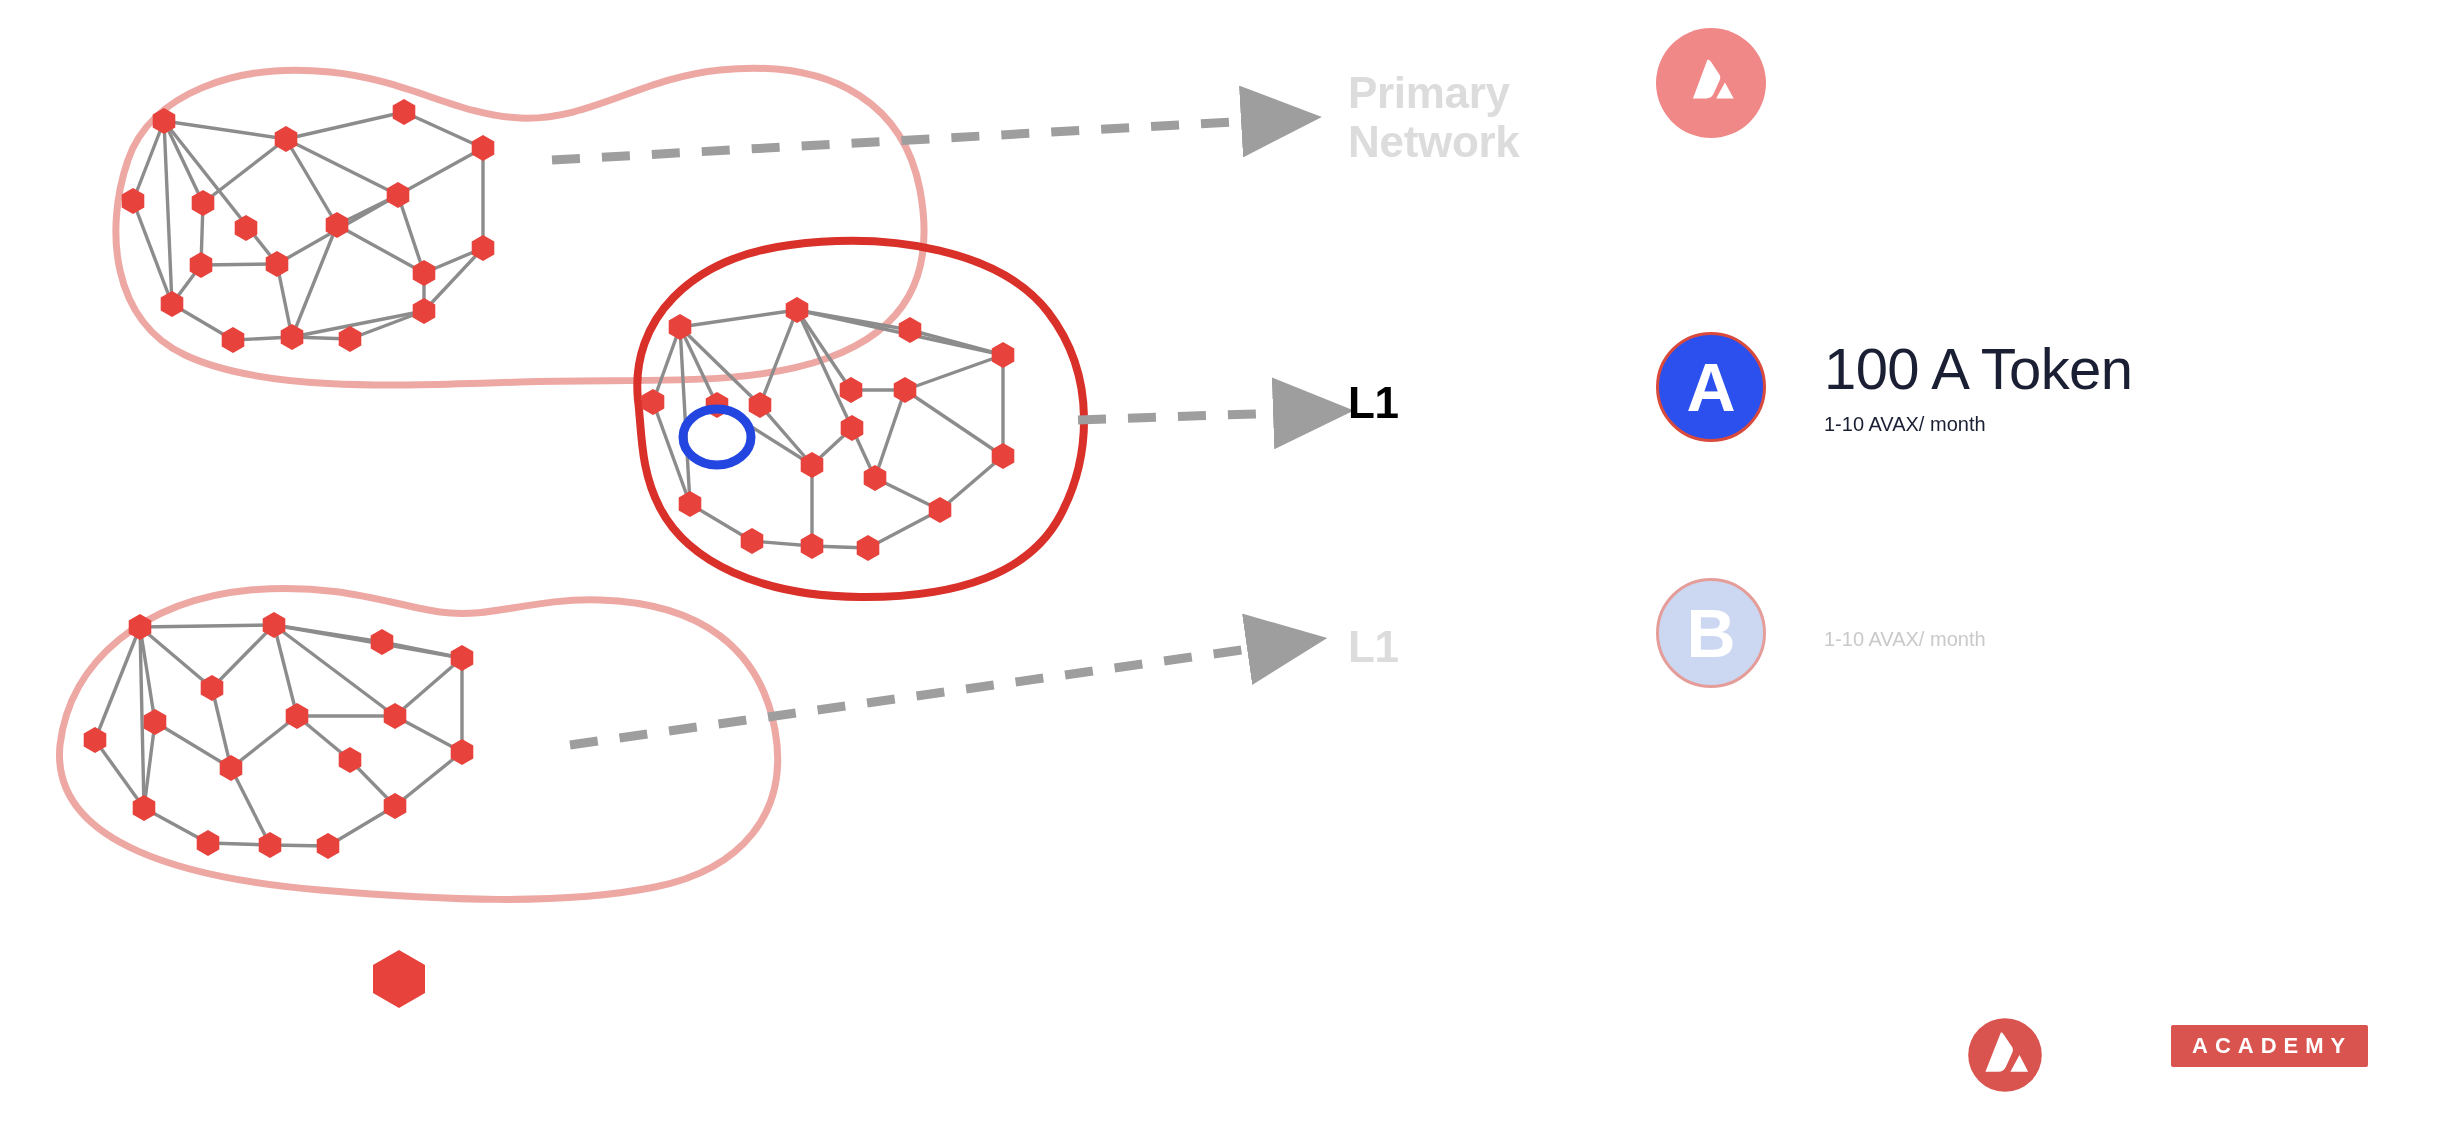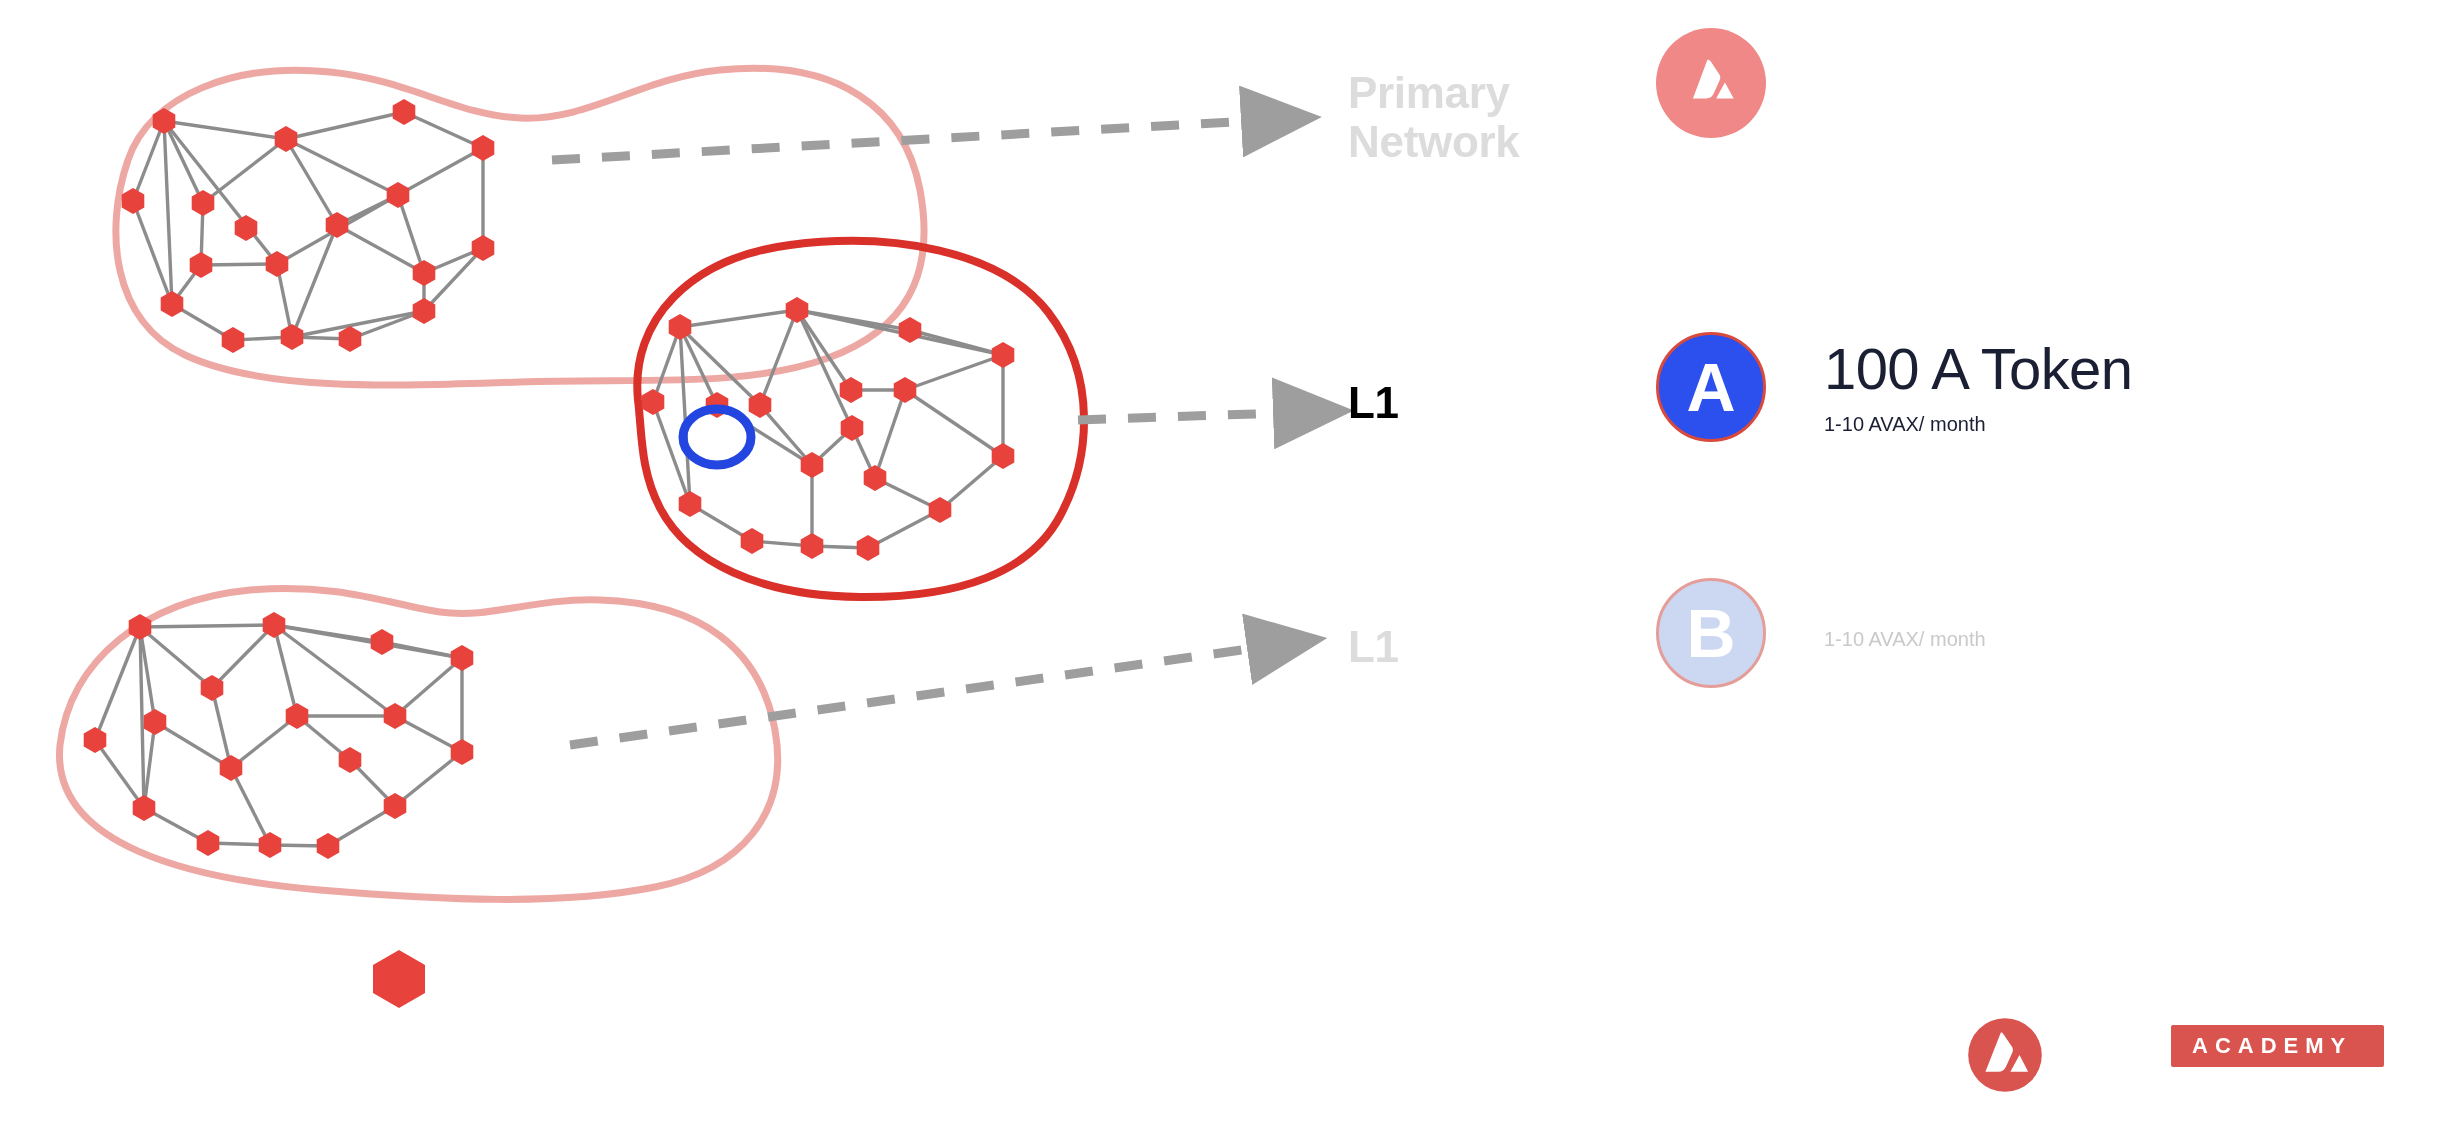--- a/index.html
+++ b/index.html
@@ -170,21 +170,21 @@
     white-space: nowrap;
   }
   #brand-academy-pill {
     margin-top: 10px;
     margin-left: 102px;
     background: #d9534f;
     color: #ffffff;
     font-size: 22px;
     font-weight: bold;
     letter-spacing: 7px;
-    padding: 10px 32px 10px 21px;
+    padding: 10px 16px 10px 21px;
     text-align: center;
     line-height: 1;
     border-radius: 2px;
     white-space: nowrap;
   }
 </style>
 </head>
 <body>
 
 <div id="stage">

